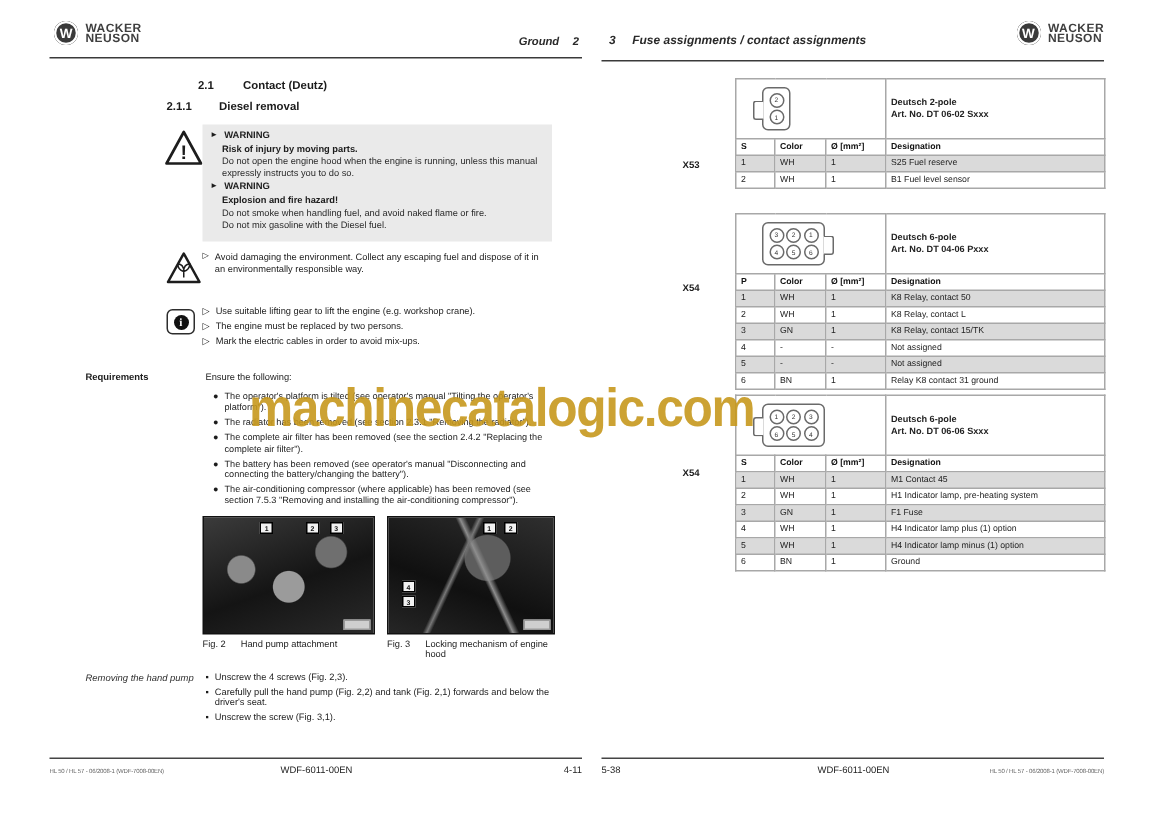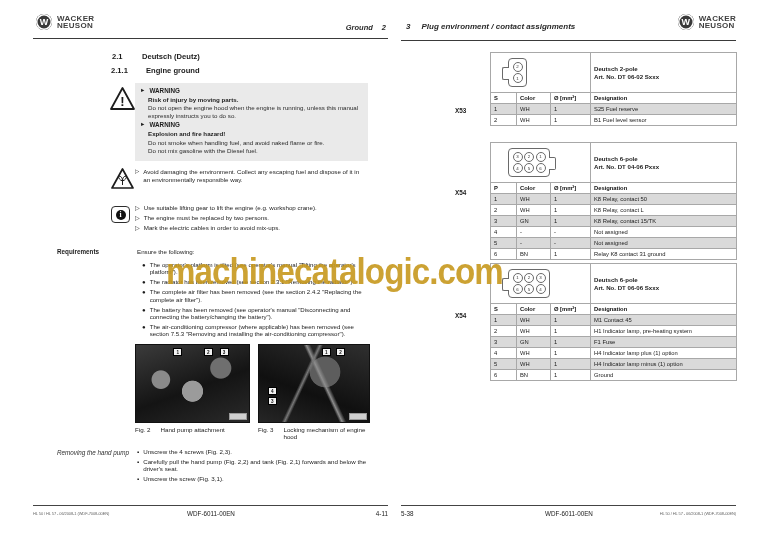--- a/index.html
+++ b/index.html
@@ -110,27 +110,27 @@
       <div>NEUSON</div>
     </div>
   </div>
 
   <div class="chapter-head" style="right:6px;top:23px;display:flex;gap:9px;">
     <span>Ground</span>
     <span>2</span>
   </div>
   <div class="head-rule" style="top:38px;"></div>
 
-  <div class="sec-head" style="left:82px;top:52px;">
+  <div class="sec-head" style="left:102px;top:52px;">
     <span class="sec-num">2.1</span>
-    <span>Deutsch (Deutz)</span>
+    <span>Contact (Deutz)</span>
   </div>
   <div class="sec-head" style="left:81px;top:66px;">
     <span class="sec-num" style="width:35px;">2.1.1</span>
-    <span>Engine ground</span>
+    <span>Diesel removal</span>
   </div>
 
   <div class="icon-col tri-icon" style="left:79px;top:86px;">
     <svg width="27" height="25" viewBox="0 0 27 25">
       <path d="M13.5 2 L25 23 L2 23 Z" fill="none" stroke="#1d1d1d" stroke-width="1.8" stroke-linejoin="round"></path>
       <text x="13.5" y="20" text-anchor="middle" font-size="13" font-weight="bold" fill="#1d1d1d" font-family="Liberation Sans, sans-serif">!</text>
     </svg>
   </div>
 
   <div class="warn-panel" style="left:105px;top:83px;width:223px;">
@@ -258,21 +258,21 @@
   <div class="foot-rule" style="top:505px;"></div>
   <div class="foot-tiny" style="left:3px;top:511px;">HL 50 / HL 57 - 06/2008-1 (WDF-7008-00EN)</div>
   <div class="foot-text" style="left:0;right:0;top:510px;text-align:center;">WDF-6011-00EN</div>
   <div class="foot-text" style="right:4px;top:510px;">4-11</div>
 </div>
 
 <div class="page" id="right-page">
 
   <div class="chapter-head" style="left:8px;top:22px;display:flex;gap:11px;font-size:8px;">
     <span>3</span>
-    <span>Plug environment / contact assignments</span>
+    <span>Fuse assignments / contact assignments</span>
   </div>
   <div class="brand" style="right:4px;top:14px;">
     <div class="brand-circle">W</div>
     <div class="brand-name">
       <div>WACKER</div>
       <div>NEUSON</div>
     </div>
   </div>
   <div class="head-rule" style="top:40px;"></div>
 

